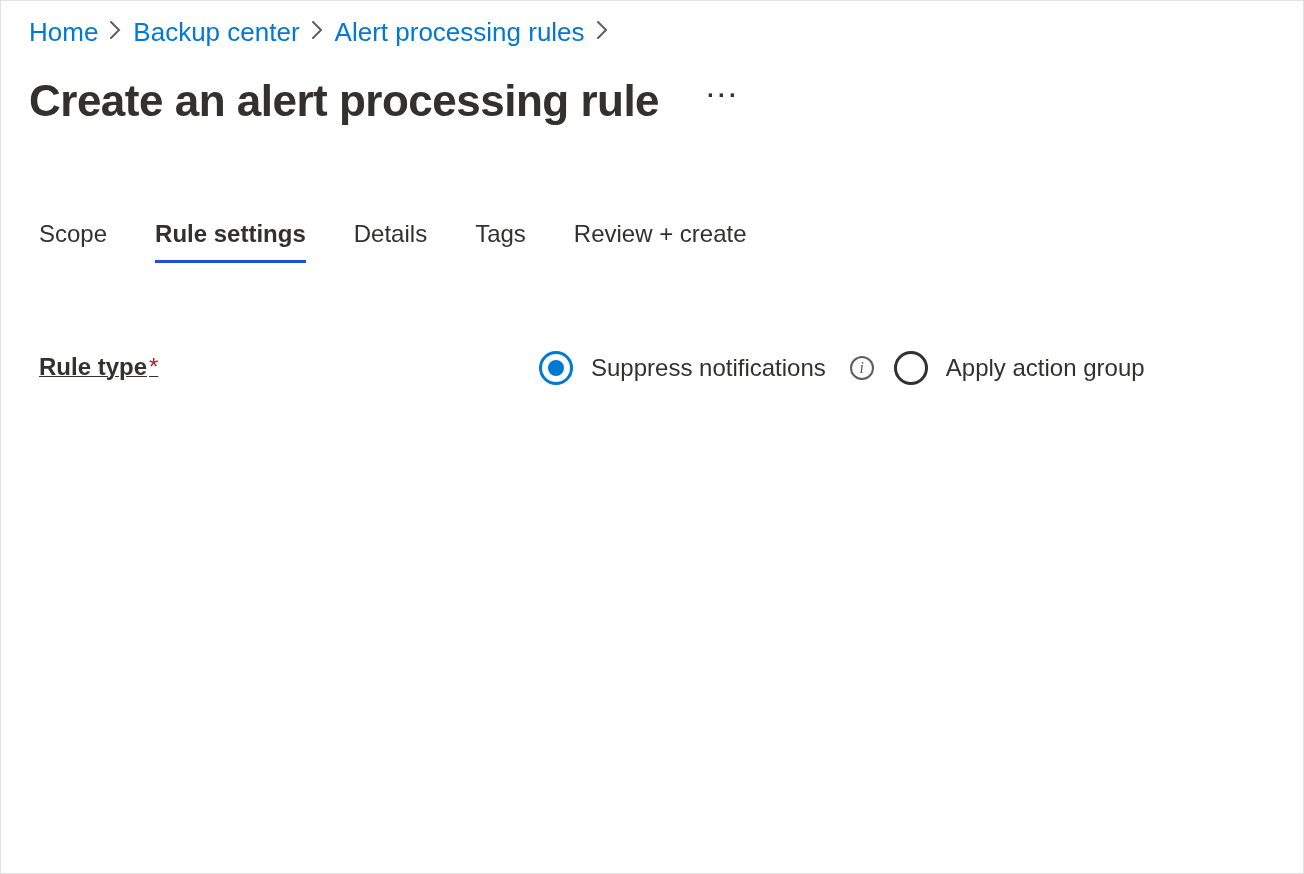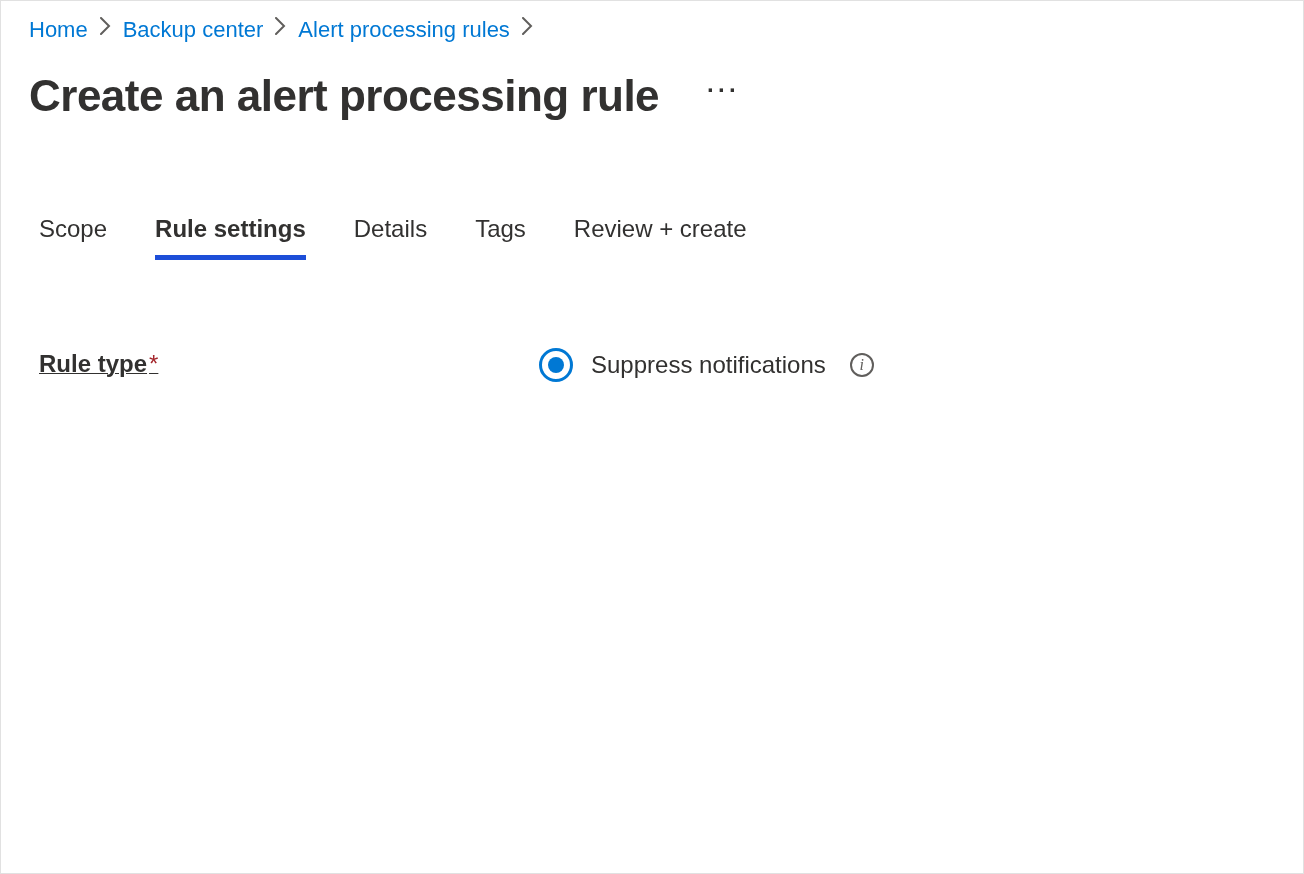--- a/index.html
+++ b/index.html
@@ -10,22 +10,23 @@
       color: #323130;
       width: 1304px;
       height: 874px;
       border: 1px solid #e1e1e1;
       padding: 10px 28px 20px 28px;
     }
 
     
     .breadcrumb {
       display: flex;
+      align-items: center;
       gap: 12px;
-      font-size: 22px;
+      font-size: 26px;
       color: #0078d4;
       margin-top: 6px;
     }
     .breadcrumb a {
       color: #0078d4;
       text-decoration: none;
       cursor: pointer;
     }
     .breadcrumb .chevron {
       color: #605e5c;
@@ -68,21 +69,21 @@
     }
     .tab {
       font-size: 24px;
       color: #323130;
       cursor: pointer;
       padding-bottom: 12px;
       font-weight: 400;
     }
     .tab.active {
       font-weight: 600;
-      border-bottom: 5px solid #1d4ed8;
+      border-bottom: 3px solid #1d4ed8;
     }
 
     
     .form-row {
       display: flex;
       margin-top: 88px;
       padding-left: 10px;
     }
     .field-label-col {
       width: 500px;
@@ -193,15 +194,19 @@
   <div class="radio-col">
 
     <div class="radio-row">
       <span class="radio-outer selected">
         <span class="radio-inner"></span>
       </span>
       <span class="radio-label">Suppress notifications</span>
       <span class="info-icon">i</span>
     </div>
 
+    <div class="radio-row">
+      <span class="radio-outer"></span>
+      <span class="radio-label">Apply action group</span>
+    </div>
 
   </div>
 </div>
 
 </body></html>

